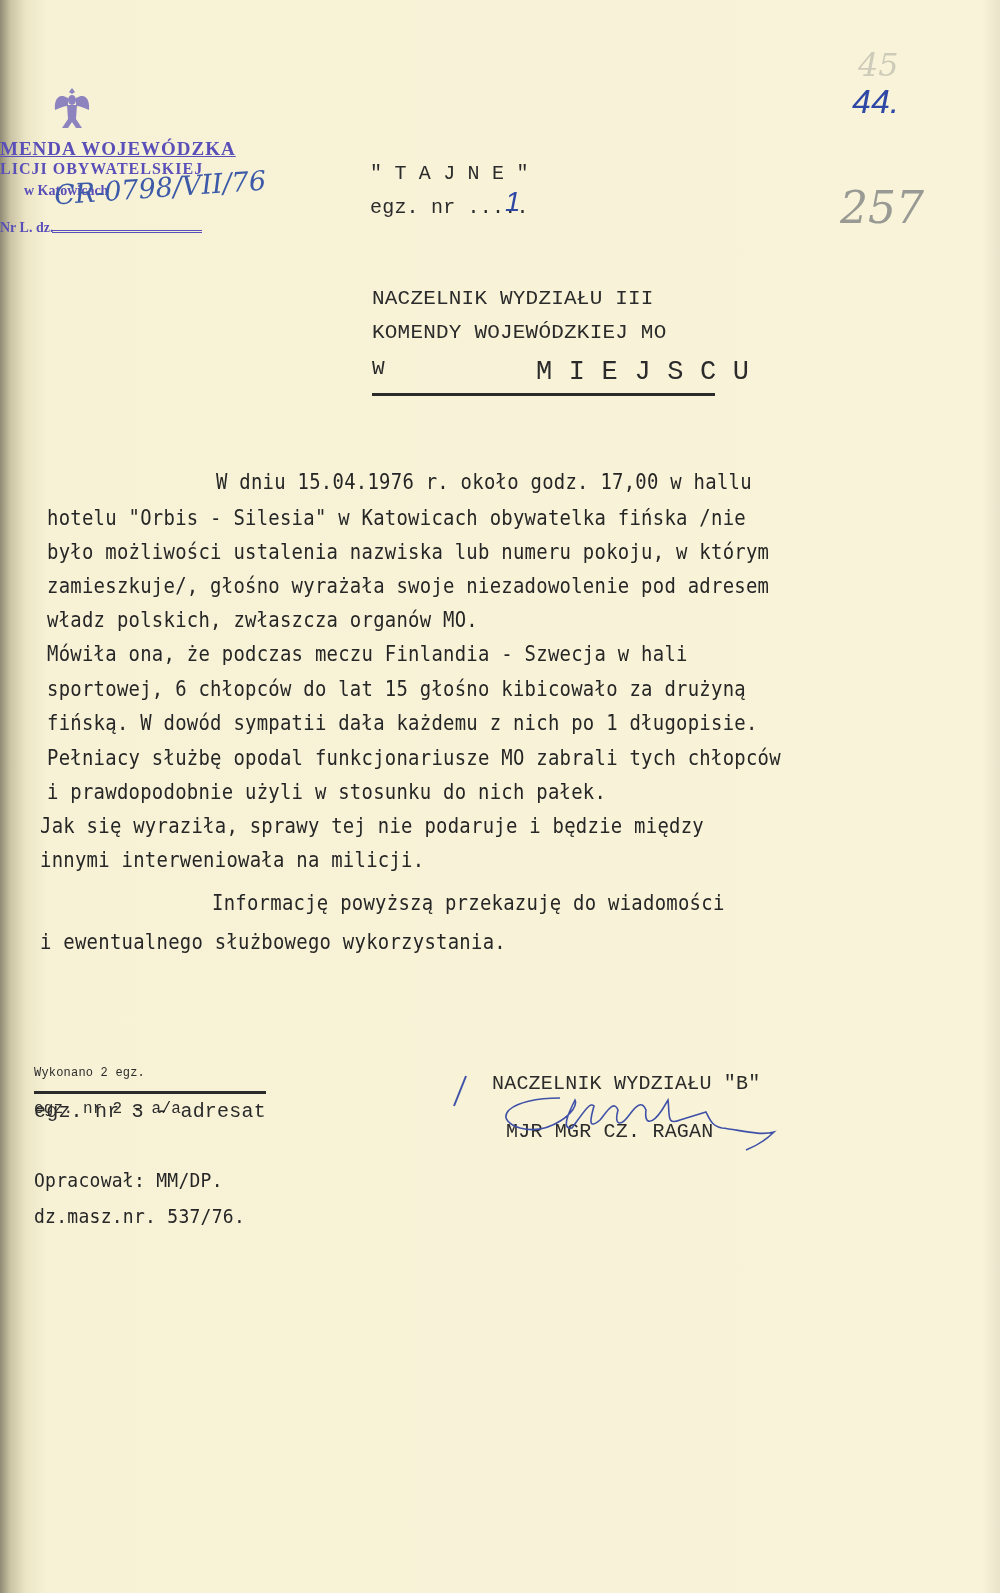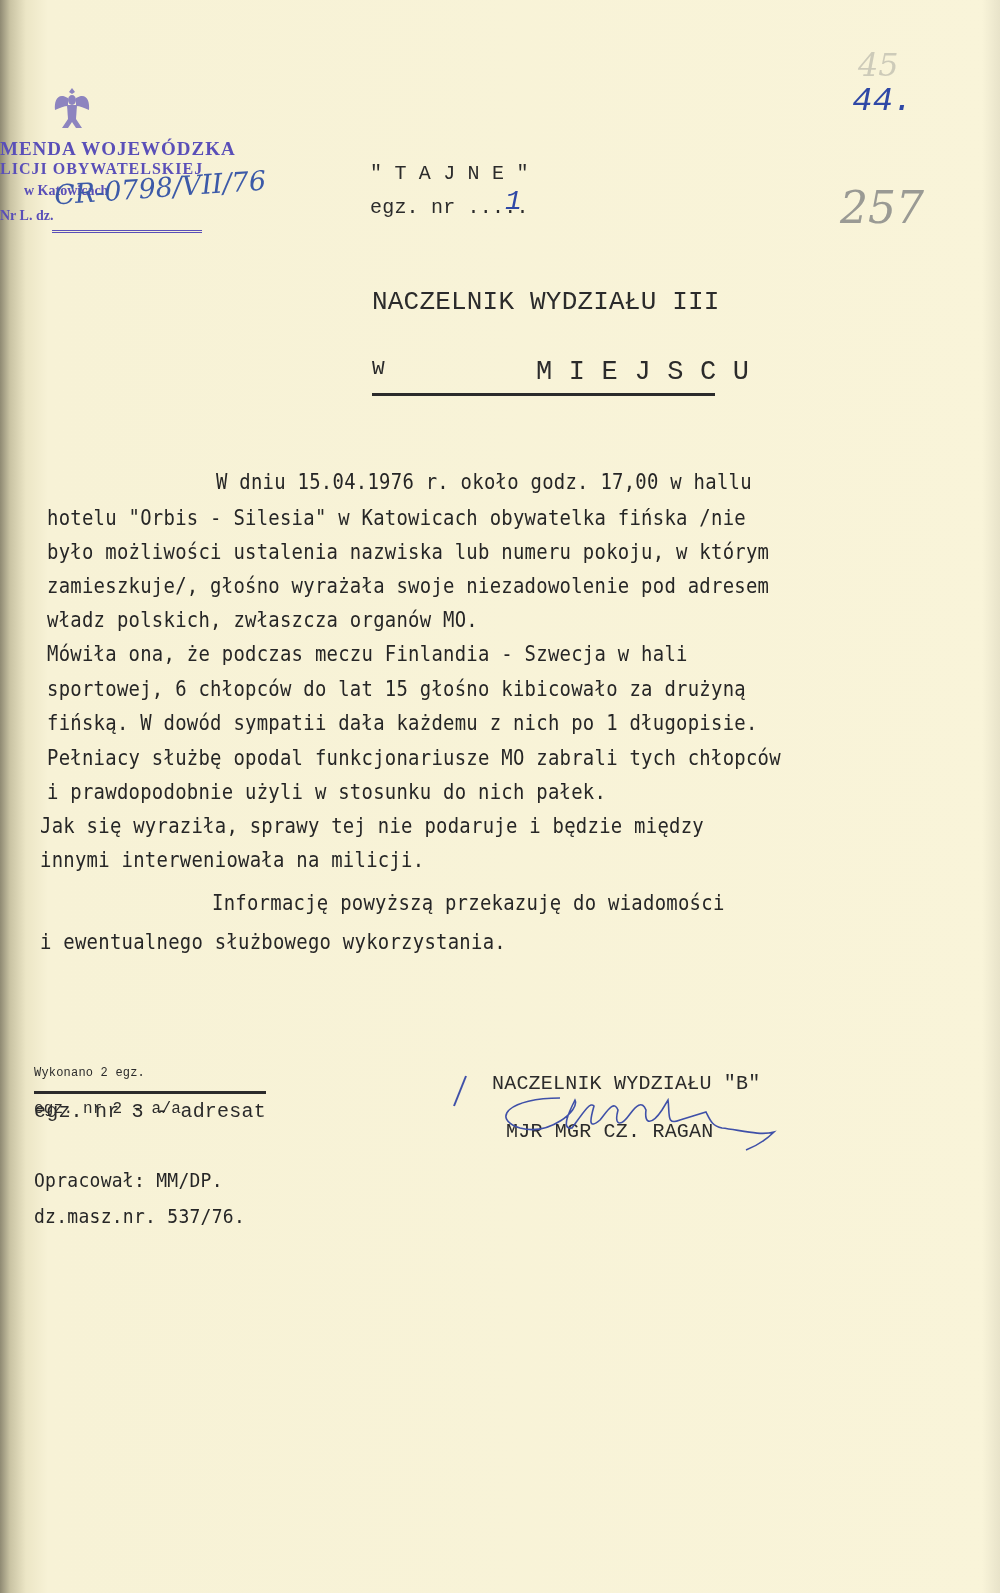--- a/index.html
+++ b/index.html
@@ -51,36 +51,36 @@
       color: #5a4fb8;
       font-family: "Liberation Serif", "DejaVu Serif", serif;
       font-weight: bold;
     }
     .stamp .eagle {
       position: absolute;
       left: 52px; top: 6px;
       width: 40px; height: 46px;
       opacity: 0.75;
     }
-    .stamp .line1 { position: absolute; left: 0; top: 58px; font-size: 19px; letter-spacing: 1px; white-space: pre;}
+    .stamp .line1 { position: absolute; left: 0; top: 58px; font-size: 19px; letter-spacing: 1px; white-space: pre; text-decoration: underline;}
     .stamp .line2 { position: absolute; left: 0; top: 80px; font-size: 16px; letter-spacing: 1px; white-space: pre;}
     .stamp .line3 { position: absolute; left: 24px; top: 103px; font-size: 14px; font-weight: bold; white-space: pre;}
-    .stamp .line4 { position: absolute; left: 0; top: 128px; font-size: 14px; white-space: pre;}
+    .stamp .line4 { position: absolute; left: 0; top: 140px; font-size: 14px; white-space: pre;}
     .stamp .dots { position:absolute; left: 52px; top: 150px; width: 150px; border-bottom: 3px double #5a4fb8; }
     .handwritten-stamp-no {
       position: absolute;
       left: 54px; top: 172px;
       font-family: "DejaVu Serif", serif;
       font-style: italic;
       font-size: 27px;
       color: #3c5aa8;
       transform: rotate(-4deg);
       white-space: pre;
     }
-    .pen-blue { color: #2f48a6; font-family: Liberation Mono, monospace; font-style: italic; }
+    .pen-blue { color: #2f48a6; font-family: Liberation Sans, sans-serif; font-style: italic; }
     .pencil { color: #9a9a94; font-family: "DejaVu Serif", serif; font-style: italic; }
     .underline-heavy {
       position: absolute;
       height: 3px;
       background: #2b2b2b;
     }
     .signature-svg { position: absolute; }
   </style>
 </head>
 <body>
@@ -107,21 +107,22 @@
   <div class="handwritten-stamp-no">CR-0798/VII/76</div>
 
   <div class="abs pen-blue" style="left:852px; top:82px; font-size:34px;">44.</div>
   <div class="abs pencil" style="left:858px; top:46px; font-size:32px; opacity:0.45;">45</div>
 
   <div class="abs typed" style="left:370px; top:162px; font-size:20px;">" T A J N E "</div>
   <div class="abs typed" style="left:370px; top:196px; font-size:20px;">egz. nr .....</div>
   <div class="abs pen-blue" style="left:505px; top:186px; font-size:28px;">1</div>
   <div class="abs pencil" style="left:840px; top:182px; font-size:44px;">257</div>
 
-  <div class="abs typed" style="left:372px; top:287px; font-size:26px;">NACZELNIK WYDZIAŁU III</div>
+  <div class="abs typed" style="left:372px; top:287px; font-size:21px;">NACZELNIK WYDZIAŁU III</div>
+  <div class="abs typed" style="left:372px; top:321px; font-size:21px;">KOMENDY WOJEWÓDZKIEJ MO</div>
   <div class="abs typed" style="left:372px; top:357px; font-size:21px;">W</div>
   <div class="abs typed" style="left:536px; top:357px; font-size:27px;">M I E J S C U</div>
   <div class="underline-heavy" style="left:372px; top:393px; width:343px;"></div>
 
   <div class="abs body-text" style="left:216px; top:470px;">W dniu 15.04.1976 r. około godz. 17,00 w hallu</div>
   <div class="abs body-text" style="left:47px; top:506px;">hotelu "Orbis - Silesia" w Katowicach obywatelka fińska /nie</div>
   <div class="abs body-text" style="left:47px; top:540px;">było możliwości ustalenia nazwiska lub numeru pokoju, w którym</div>
   <div class="abs body-text" style="left:47px; top:574px;">zamieszkuje/, głośno wyrażała swoje niezadowolenie pod adresem</div>
   <div class="abs body-text" style="left:47px; top:608px;">władz polskich, zwłaszcza organów MO.</div>
   <div class="abs body-text" style="left:47px; top:642px;">Mówiła ona, że podczas meczu Finlandia - Szwecja w hali</div>

